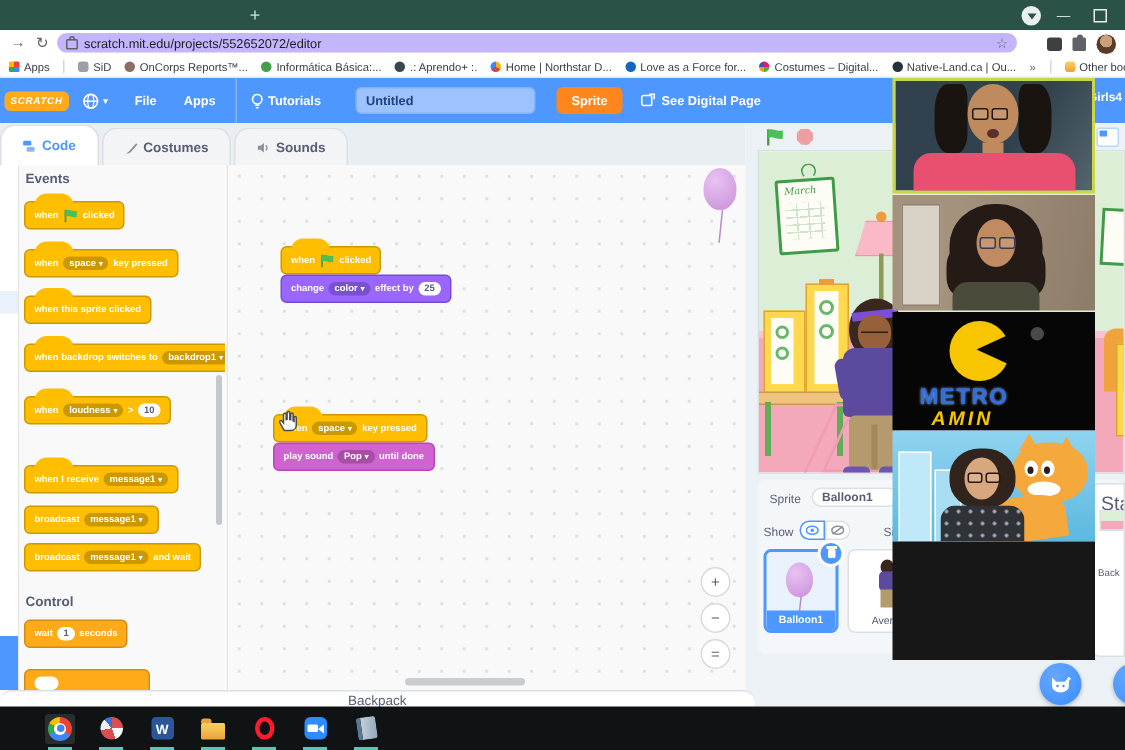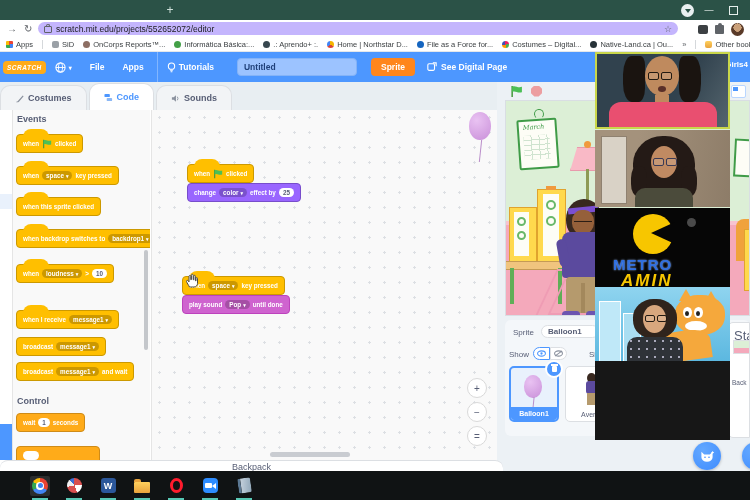--- a/index.html
+++ b/index.html
@@ -189,21 +189,21 @@
     <span class="bm">
         <span class="fav" style="background:#37474f;border-radius:50%;"></span>
         <span>.: Aprendo+ :.</span>
       </span>
     <span class="bm">
         <span class="fav" style="background:conic-gradient(#f4b400 0 120deg,#db4437 0 240deg,#4285f4 0);border-radius:50%;"></span>
         <span>Home | Northstar D...</span>
       </span>
     <span class="bm">
         <span class="fav" style="background:#1565c0;border-radius:50%;"></span>
-        <span>File as a Force for...</span>
+        <span>Love as a Force for...</span>
       </span>
     <span class="bm">
         <span class="fav" style="background:conic-gradient(#e91e63 0 90deg,#4caf50 0 180deg,#ff9800 0 270deg,#3f51b5 0);border-radius:50%;"></span>
         <span>Costumes – Digital...</span>
       </span>
     <span class="bm">
         <span class="fav" style="background:#263238;border-radius:50%;"></span>
         <span>Native-Land.ca | Ou...</span>
       </span>
     <span class="bm" style="color:#5f6368;">»</span>
@@ -244,32 +244,32 @@
       <svg width="10" height="10" viewBox="0 0 12 12">
           <rect x="1" y="2" width="8" height="8" rx="1.5" fill="none" stroke="#fff" stroke-width="1.3"></rect>
           <path d="M7 1h4v4" stroke="#fff" stroke-width="1.3" fill="none"></path>
         </svg>
       <span>See Digital Page</span>
     </div>
     <span class="uname">Girls4</span>
   </div>
 
   <div class="tabrow">
-    <div class="etab">
-      <svg width="9" height="9" viewBox="0 0 10 10">
-          <path d="M1 9c1-.2 2-.6 2.4-1.4L8.6 1.6l1 1-5.2 6C3.7 9.3 2 9.3 1 9z" fill="#8a919e"></path>
-        </svg>
-      <span>Costumes</span>
-    </div>
     <div class="etab active">
       <svg width="9" height="9" viewBox="0 0 10 10">
           <rect x="0.5" y="1" width="6" height="3.5" rx="1" fill="#4d97ff"></rect>
           <rect x="3" y="5.5" width="6" height="3.5" rx="1" fill="#8cb8f5"></rect>
         </svg>
       <span>Code</span>
+    </div>
+    <div class="etab">
+      <svg width="9" height="9" viewBox="0 0 10 10">
+          <path d="M1 9c1-.2 2-.6 2.4-1.4L8.6 1.6l1 1-5.2 6C3.7 9.3 2 9.3 1 9z" fill="#8a919e"></path>
+        </svg>
+      <span>Costumes</span>
     </div>
     <div class="etab">
       <svg width="9" height="9" viewBox="0 0 10 10">
           <polygon points="1,3.5 3,3.5 5.5,1.5 5.5,8.5 3,6.5 1,6.5" fill="#8a919e"></polygon>
           <path d="M7 3q1.5 2 0 4" stroke="#8a919e" fill="none"></path>
         </svg>
       <span>Sounds</span>
     </div>
   </div>
 
@@ -592,21 +592,21 @@
       </div>
     <div class="a" style="left:40px;top:58px;width:58px;height:19px;background:#4b4b3b;border-radius:10px 10px 0 0;"></div>
   </div>
 
   <div class="vcell" style="top:208px;height:79px;background:#060606;">
     <div class="a" style="left:38px;top:6px;width:40px;height:40px;border-radius:50%;background:#f7c600;">
       <span style="position:absolute;right:-2px;top:8px;width:0;height:0;border-top:11px solid transparent;border-bottom:11px solid transparent;border-right:24px solid #060606;display:block;"></span>
     </div>
     <div class="a" style="left:92px;top:10px;width:9px;height:9px;border-radius:50%;background:#4a4a4a;"></div>
     <div class="a mtext1" style="left:18px;top:48px;font-size:15px;">METRO</div>
-    <div class="a mtext2" style="left:26px;top:63px;font-size:17px;">AMIN</div>
+    <div class="a mtext2" style="left:26px;top:63px;font-size:13px;">AMIN</div>
   </div>
 
   <div class="vcell" style="top:287px;height:74px;background:linear-gradient(#8fd4ef,#5cb8e0);">
     <div class="a" style="left:4px;top:14px;width:20px;height:60px;background:#bfe8f8;border:1px solid #fff;"></div>
     <div class="a" style="left:28px;top:26px;width:16px;height:48px;background:#a9def2;border:1px solid #fff;"></div>
     <div class="a" style="left:108px;top:4px;width:16px;height:14px;background:#f5a83c;clip-path:polygon(0 100%,50% 0,100% 100%);"></div>
     <div class="a" style="left:84px;top:2px;width:14px;height:12px;background:#f5a83c;clip-path:polygon(0 100%,50% 0,100% 100%);"></div>
     <div class="a" style="left:80px;top:8px;width:50px;height:40px;border-radius:46%;background:#f5a83c;">
       <span style="position:absolute;left:8px;top:12px;width:9px;height:11px;border-radius:50%;background:#fff;display:block;"></span>
       <span style="position:absolute;left:19px;top:12px;width:9px;height:11px;border-radius:50%;background:#fff;display:block;"></span>

